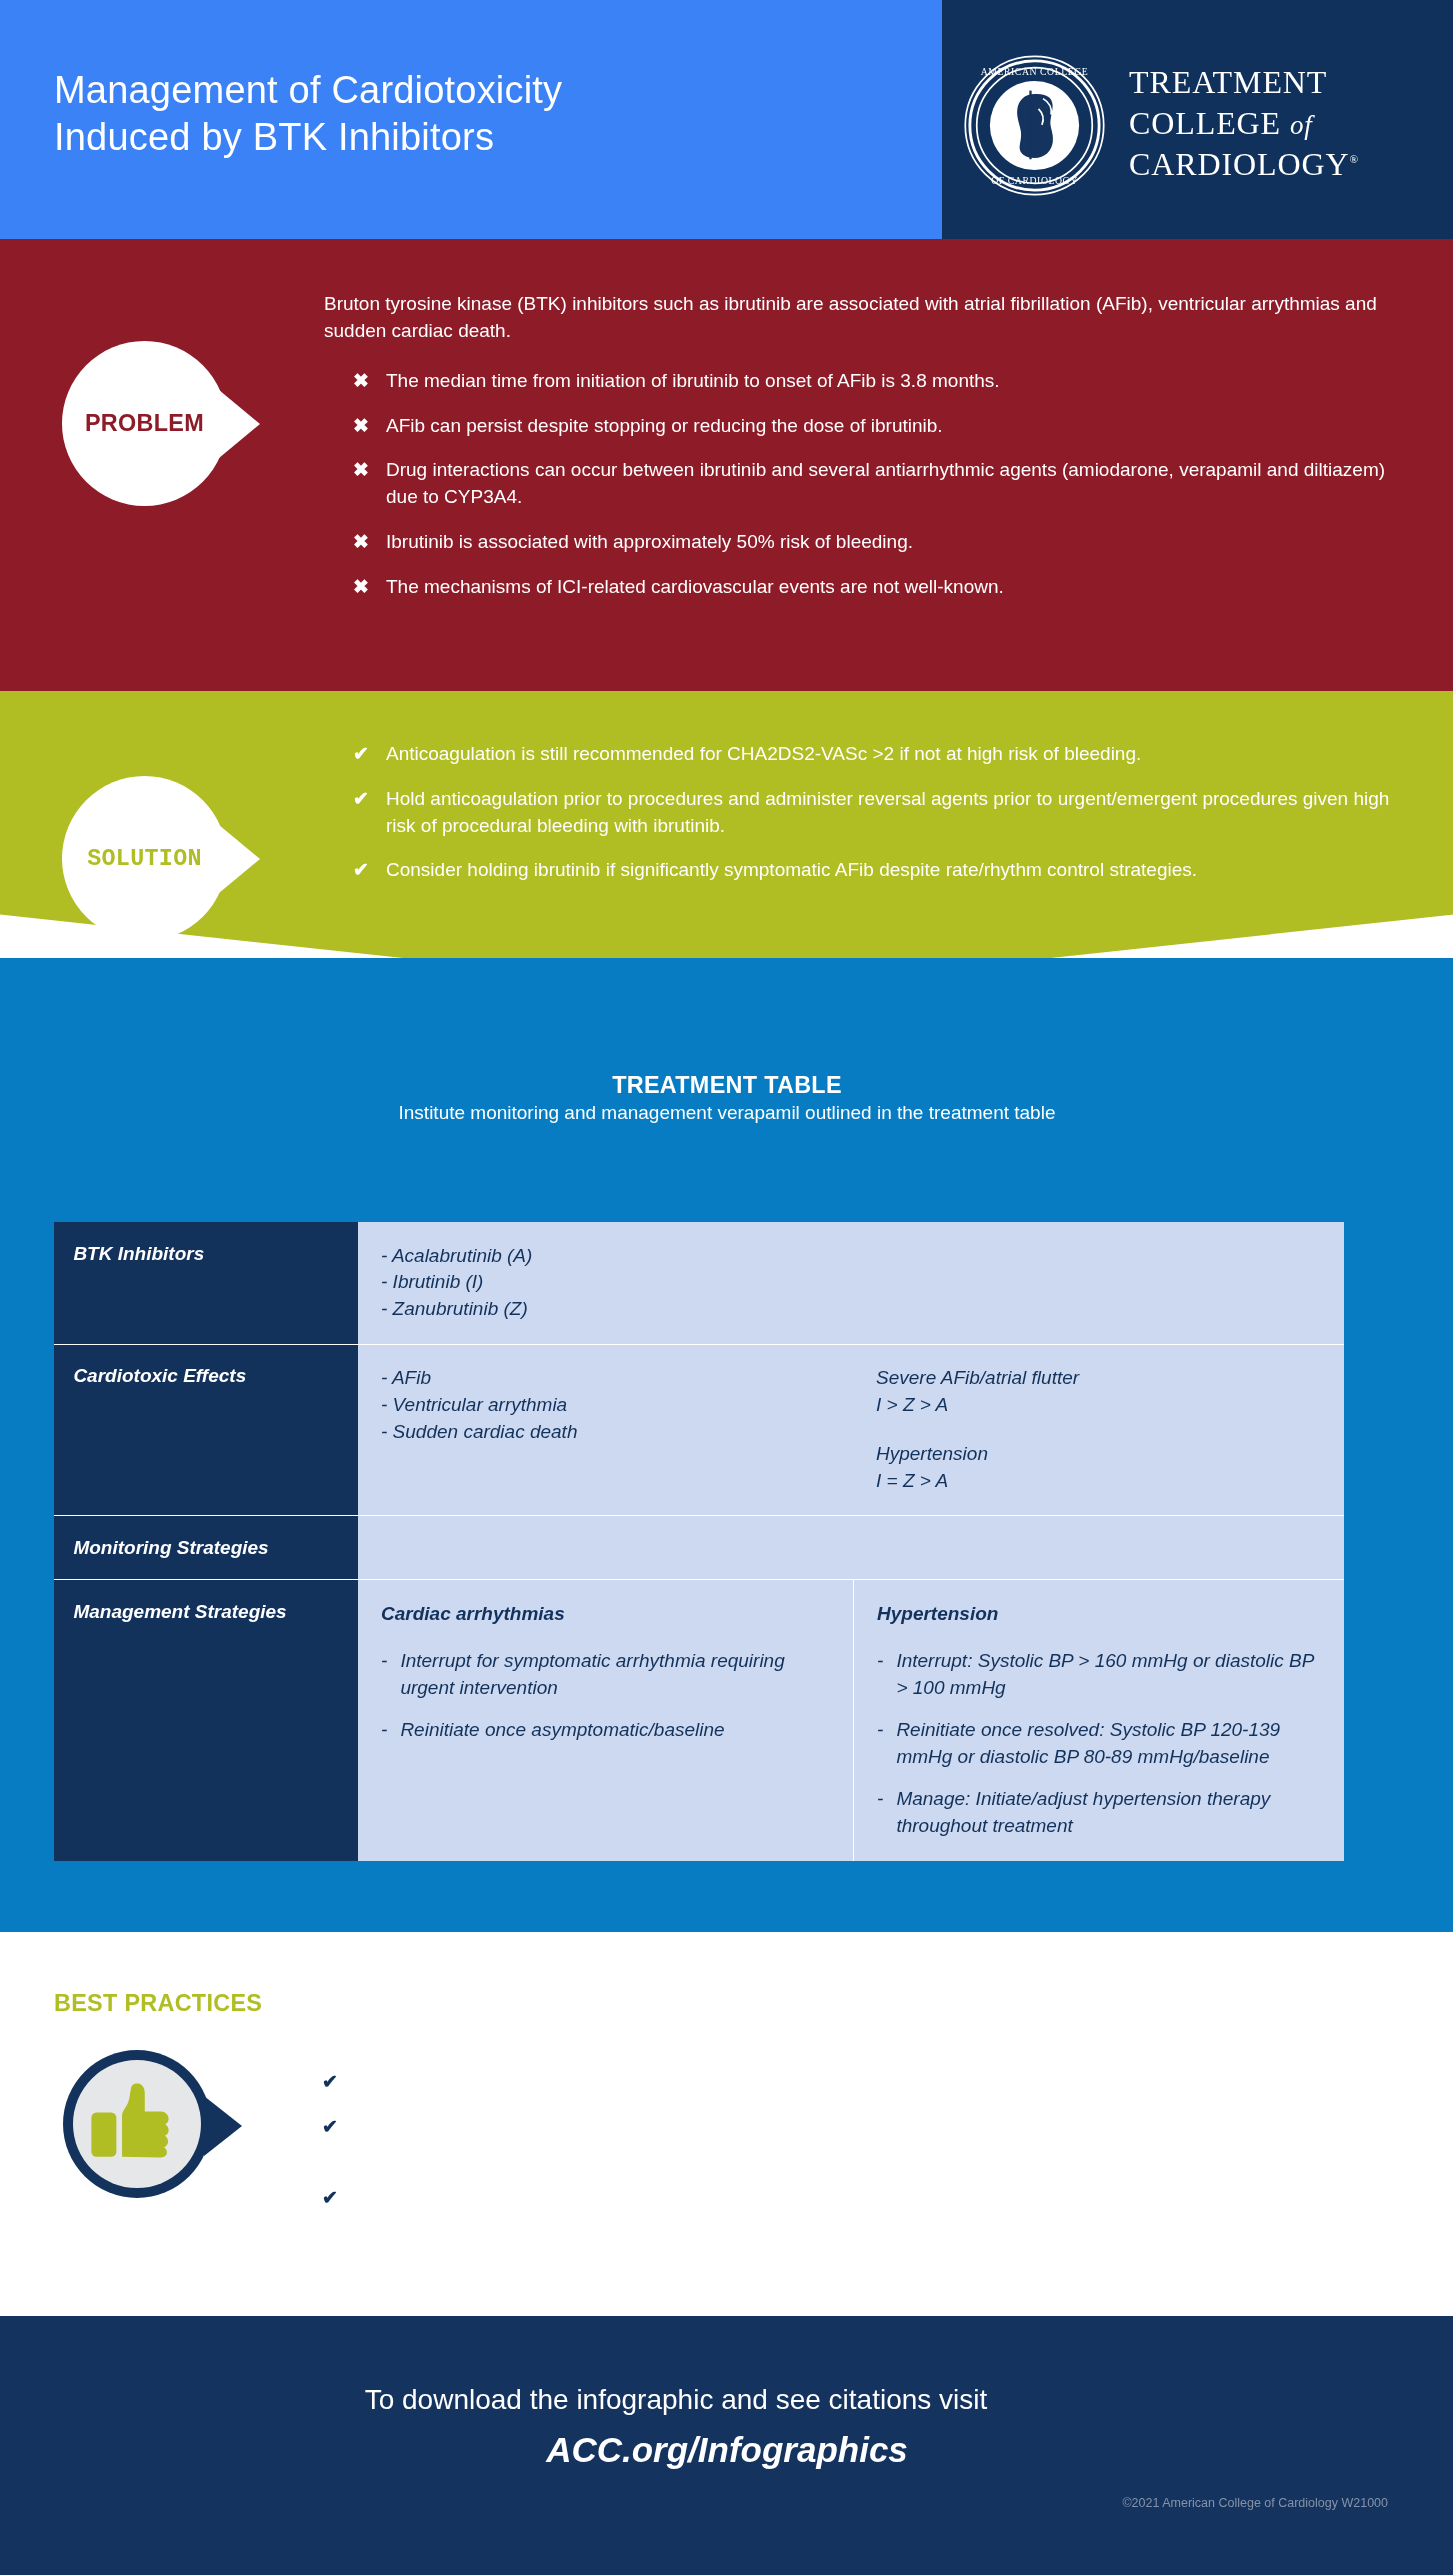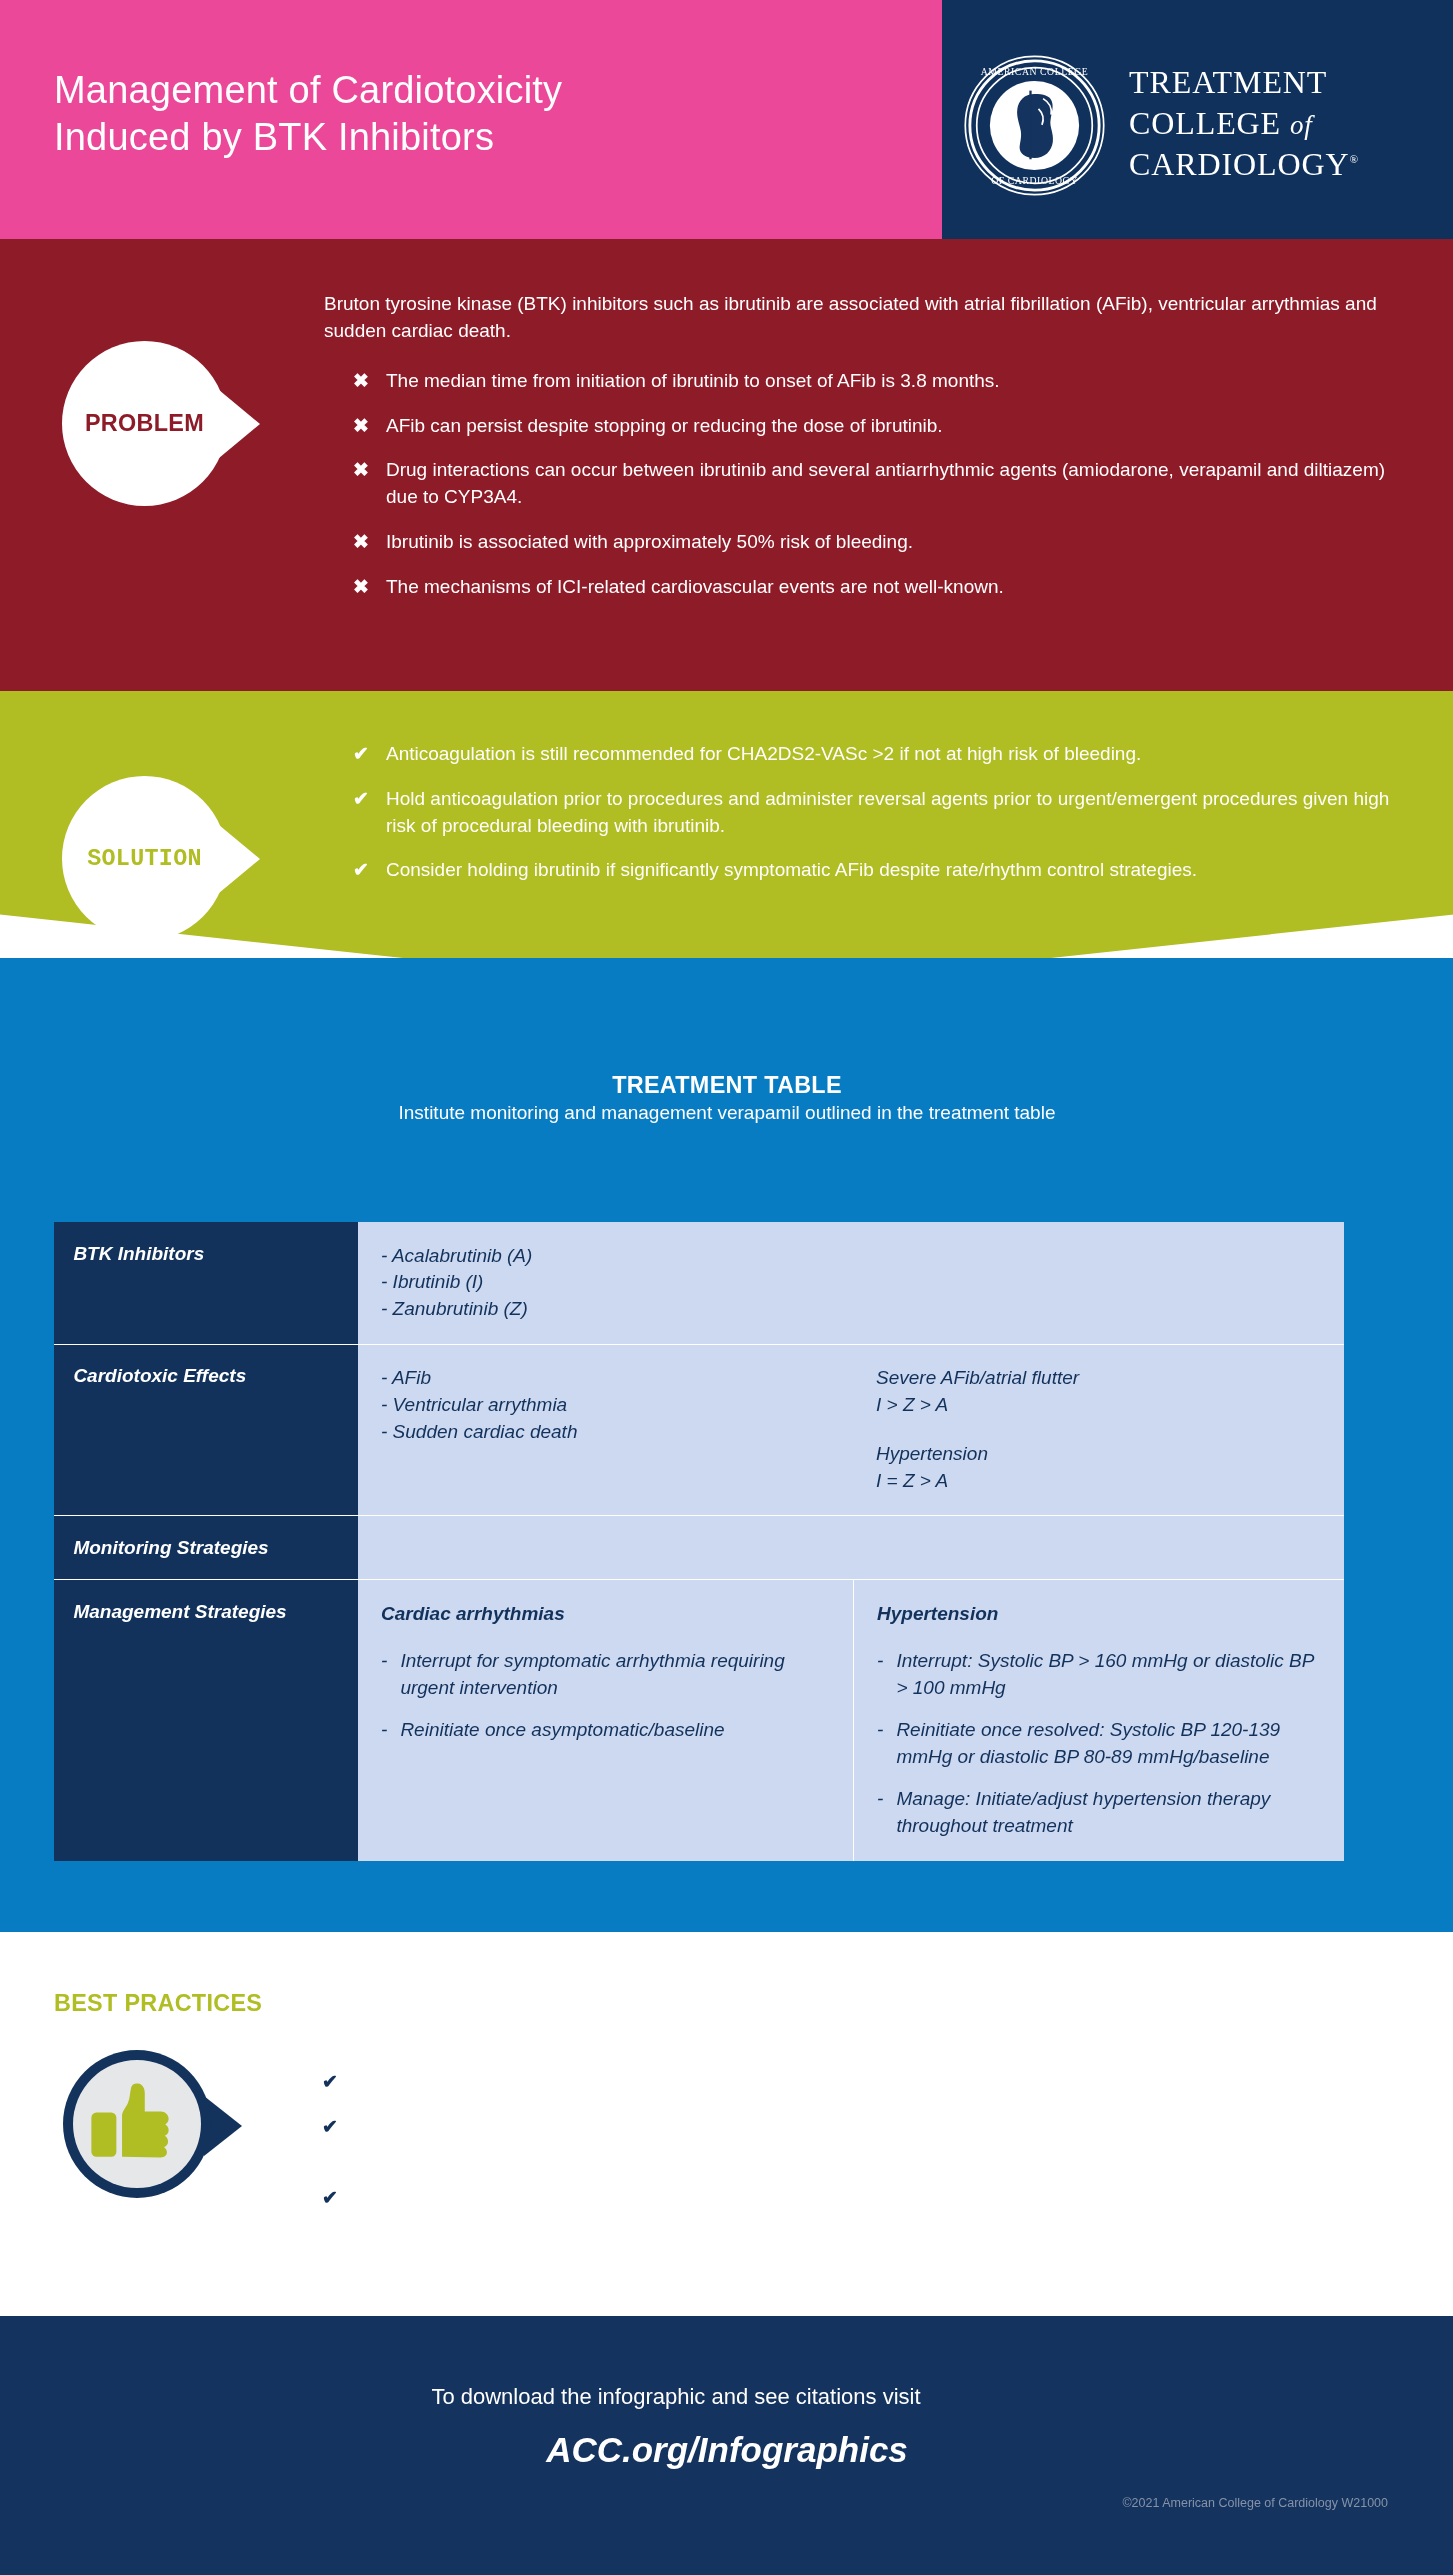--- a/index.html
+++ b/index.html
@@ -5,21 +5,21 @@
   * { box-sizing: border-box; margin: 0; padding: 0; }
   html, body { background: #ffffff; }
   body {
     width: 1454px;
     font-family: "Liberation Sans", sans-serif;
     -webkit-font-smoothing: antialiased;
   }
   .page { position: relative; width: 1454px; height: 2576px; overflow: hidden; background:#fff; }
 
   
-  .header { position: absolute; left:0; top:0; width:1454px; height:239px; background:#ec4899; }
+  .header { position: absolute; left:0; top:0; width:1454px; height:239px; background:#3b82f6; }
   .header-right { position:absolute; right:0; top:0; width:512px; height:239px; background:#10315B; }
   .header-title {
     position:absolute; left:54px; top:67px; width:798px;
     color:#ffffff; font-size:38px; line-height:1.23; font-weight:400;
     letter-spacing:0.2px;
   }
   .header-title span { display:block; }
   .acc-logo { position:absolute; left:963px; top:54px; width:143px; height:143px; }
   .acc-wordmark { position:absolute; left:1129px; top:62px; width:296px; color:#fff; }
   .acc-wordmark .l1 { font-family:"Liberation Serif", serif; font-size:32px; letter-spacing:0.9px; line-height:1.28; display:block;}
@@ -105,21 +105,21 @@
   .bp-thumb { position:absolute; left:27px; top:33px; width:80px; height:75px; z-index:4;}
   .bp-arrow { position:absolute; left:101px; top:46px; width:80px; height:59px; z-index:1;}
   .bp-arrow .stem { position:absolute; left:0; top:17px; width:48px; height:25px; background:#13335C;}
   .bp-arrow .head { position:absolute; left:40px; top:0; width:0; height:0;
     border-top:30px solid transparent; border-bottom:30px solid transparent; border-left:38px solid #13335C;}
   .bp-list { position:absolute; left:322px; top:2069px; width:1009px; font-size:19px; line-height:1.42; color:#12325C;}
   .bp-list li { margin-bottom:17.7px; }
   .bp-list li .mk { color:#12325C; font-size:20.5px; }
 
   
-  .f-line1 { position:absolute; left:0; top:2384px; width:1352px; text-align:center; color:#fff; font-size:22px; }
+  .f-line1 { position:absolute; left:0; top:2384px; width:1352px; text-align:center; color:#fff; font-size:28px; }
   .f-line2 { position:absolute; left:0; top:2430px; width:1454px; text-align:center; color:#fff; font-size:35px; font-weight:700; font-style:italic; }
   .f-copy { position:absolute; right:66px; top:2496px; color:#8692A8; font-size:12.5px; }
 </style>
 </head>
 <body>
 
 <div class="page">
 
   <div class="header">
     <div class="header-right"></div>

